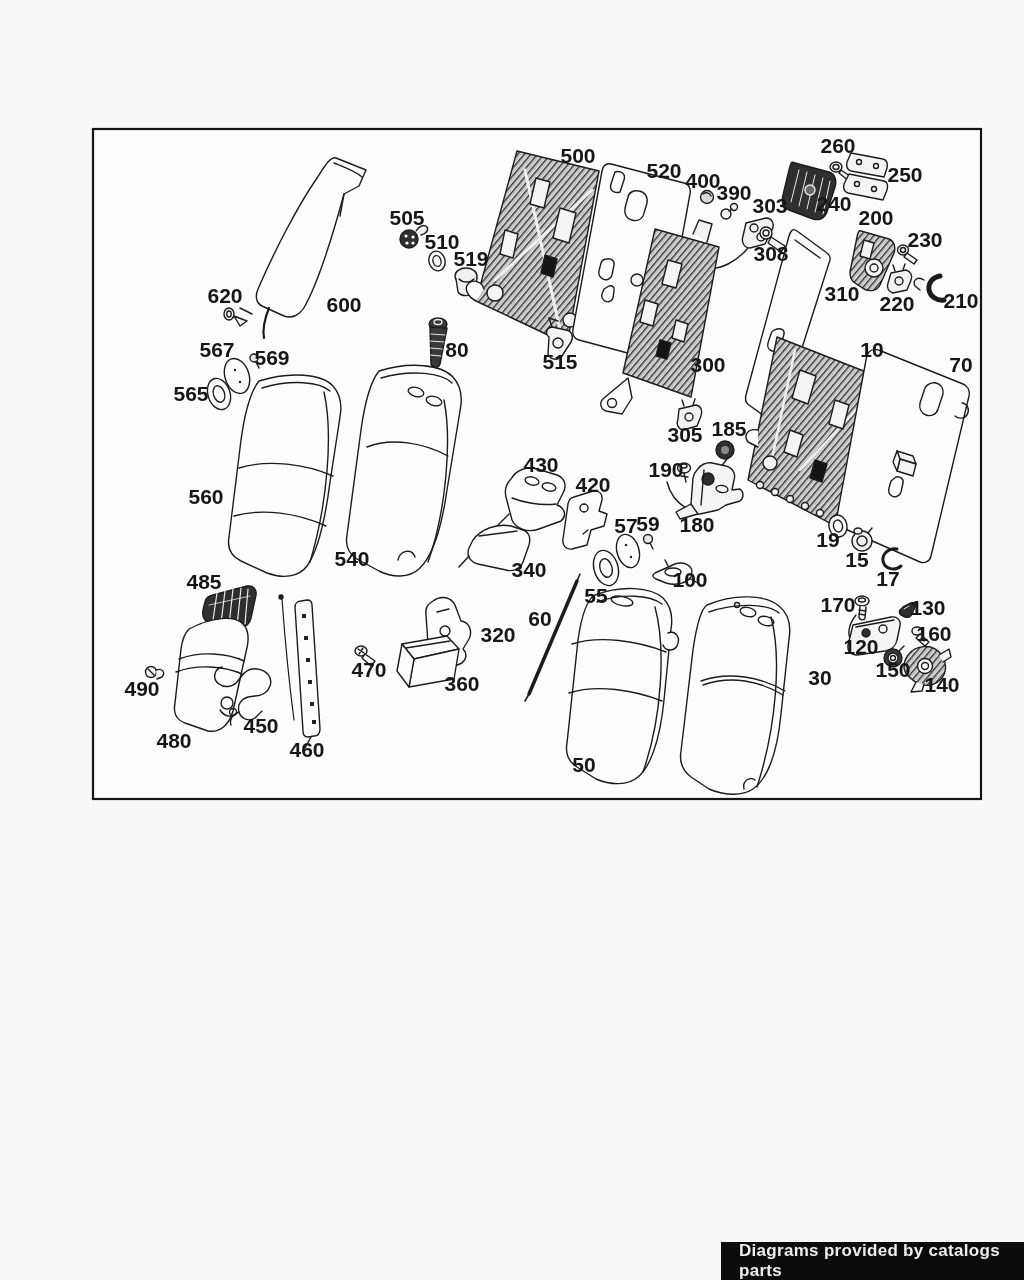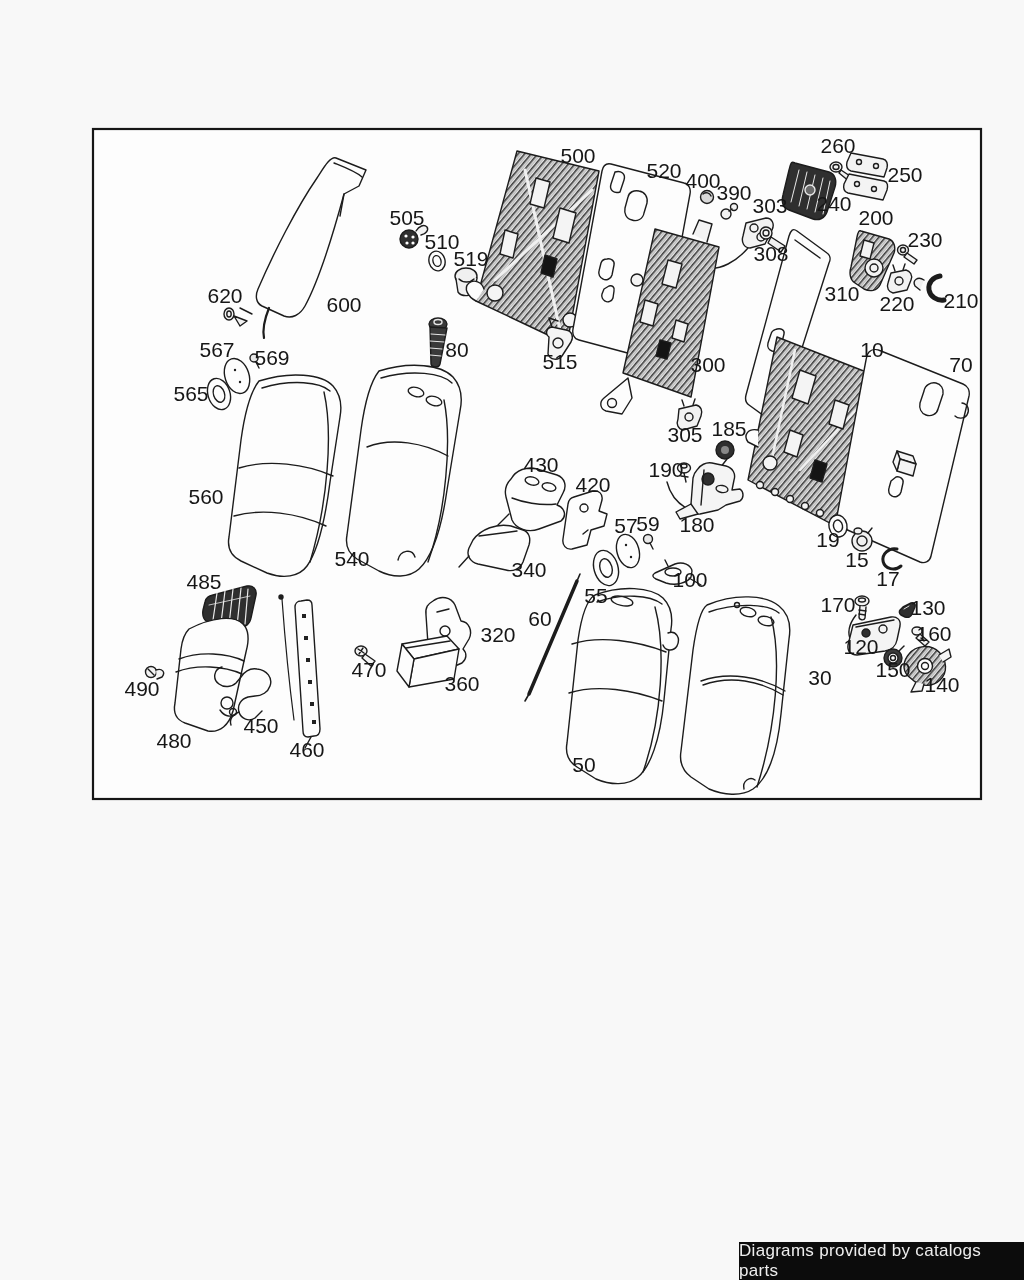--- a/index.html
+++ b/index.html
@@ -1,34 +1,34 @@
 <!DOCTYPE html>
 <html><head>
 <meta charset="utf-8">
 <style>
   html,body{margin:0;padding:0;}
   body{
     width:1024px;height:1280px;position:relative;overflow:hidden;
     background:#f8f8f8;
     font-family:"Liberation Sans", sans-serif;
   }
-  .stage{position:absolute;inset:0;}
+  .stage{position:absolute;inset:0;font-weight:bold;}
   svg{position:absolute;top:0;left:0;}
   [data-name="labels-layer"] text{
     font-family:"Liberation Sans", sans-serif;
     font-size:21px;
     fill:#161616;
     text-anchor:middle;
   }
   .attribution{
     position:absolute;right:0;bottom:0;
     width:285px;height:38px;
     background:#0c0c0c;color:#ededed;
     display:flex;align-items:center;justify-content:center;
-    font-size:17px;letter-spacing:0.3px;
+    font-size:17px;letter-spacing:0.3px;padding-left:18px;
   }
 </style>
 </head>
 <body>
 
 <div class="stage" data-name="page">
 
 <svg width="1024" height="1280" viewBox="0 0 1024 1280" data-name="parts-diagram">
   <defs>
     <pattern id="mech" width="5" height="5" patternUnits="userSpaceOnUse" patternTransform="rotate(40)">

